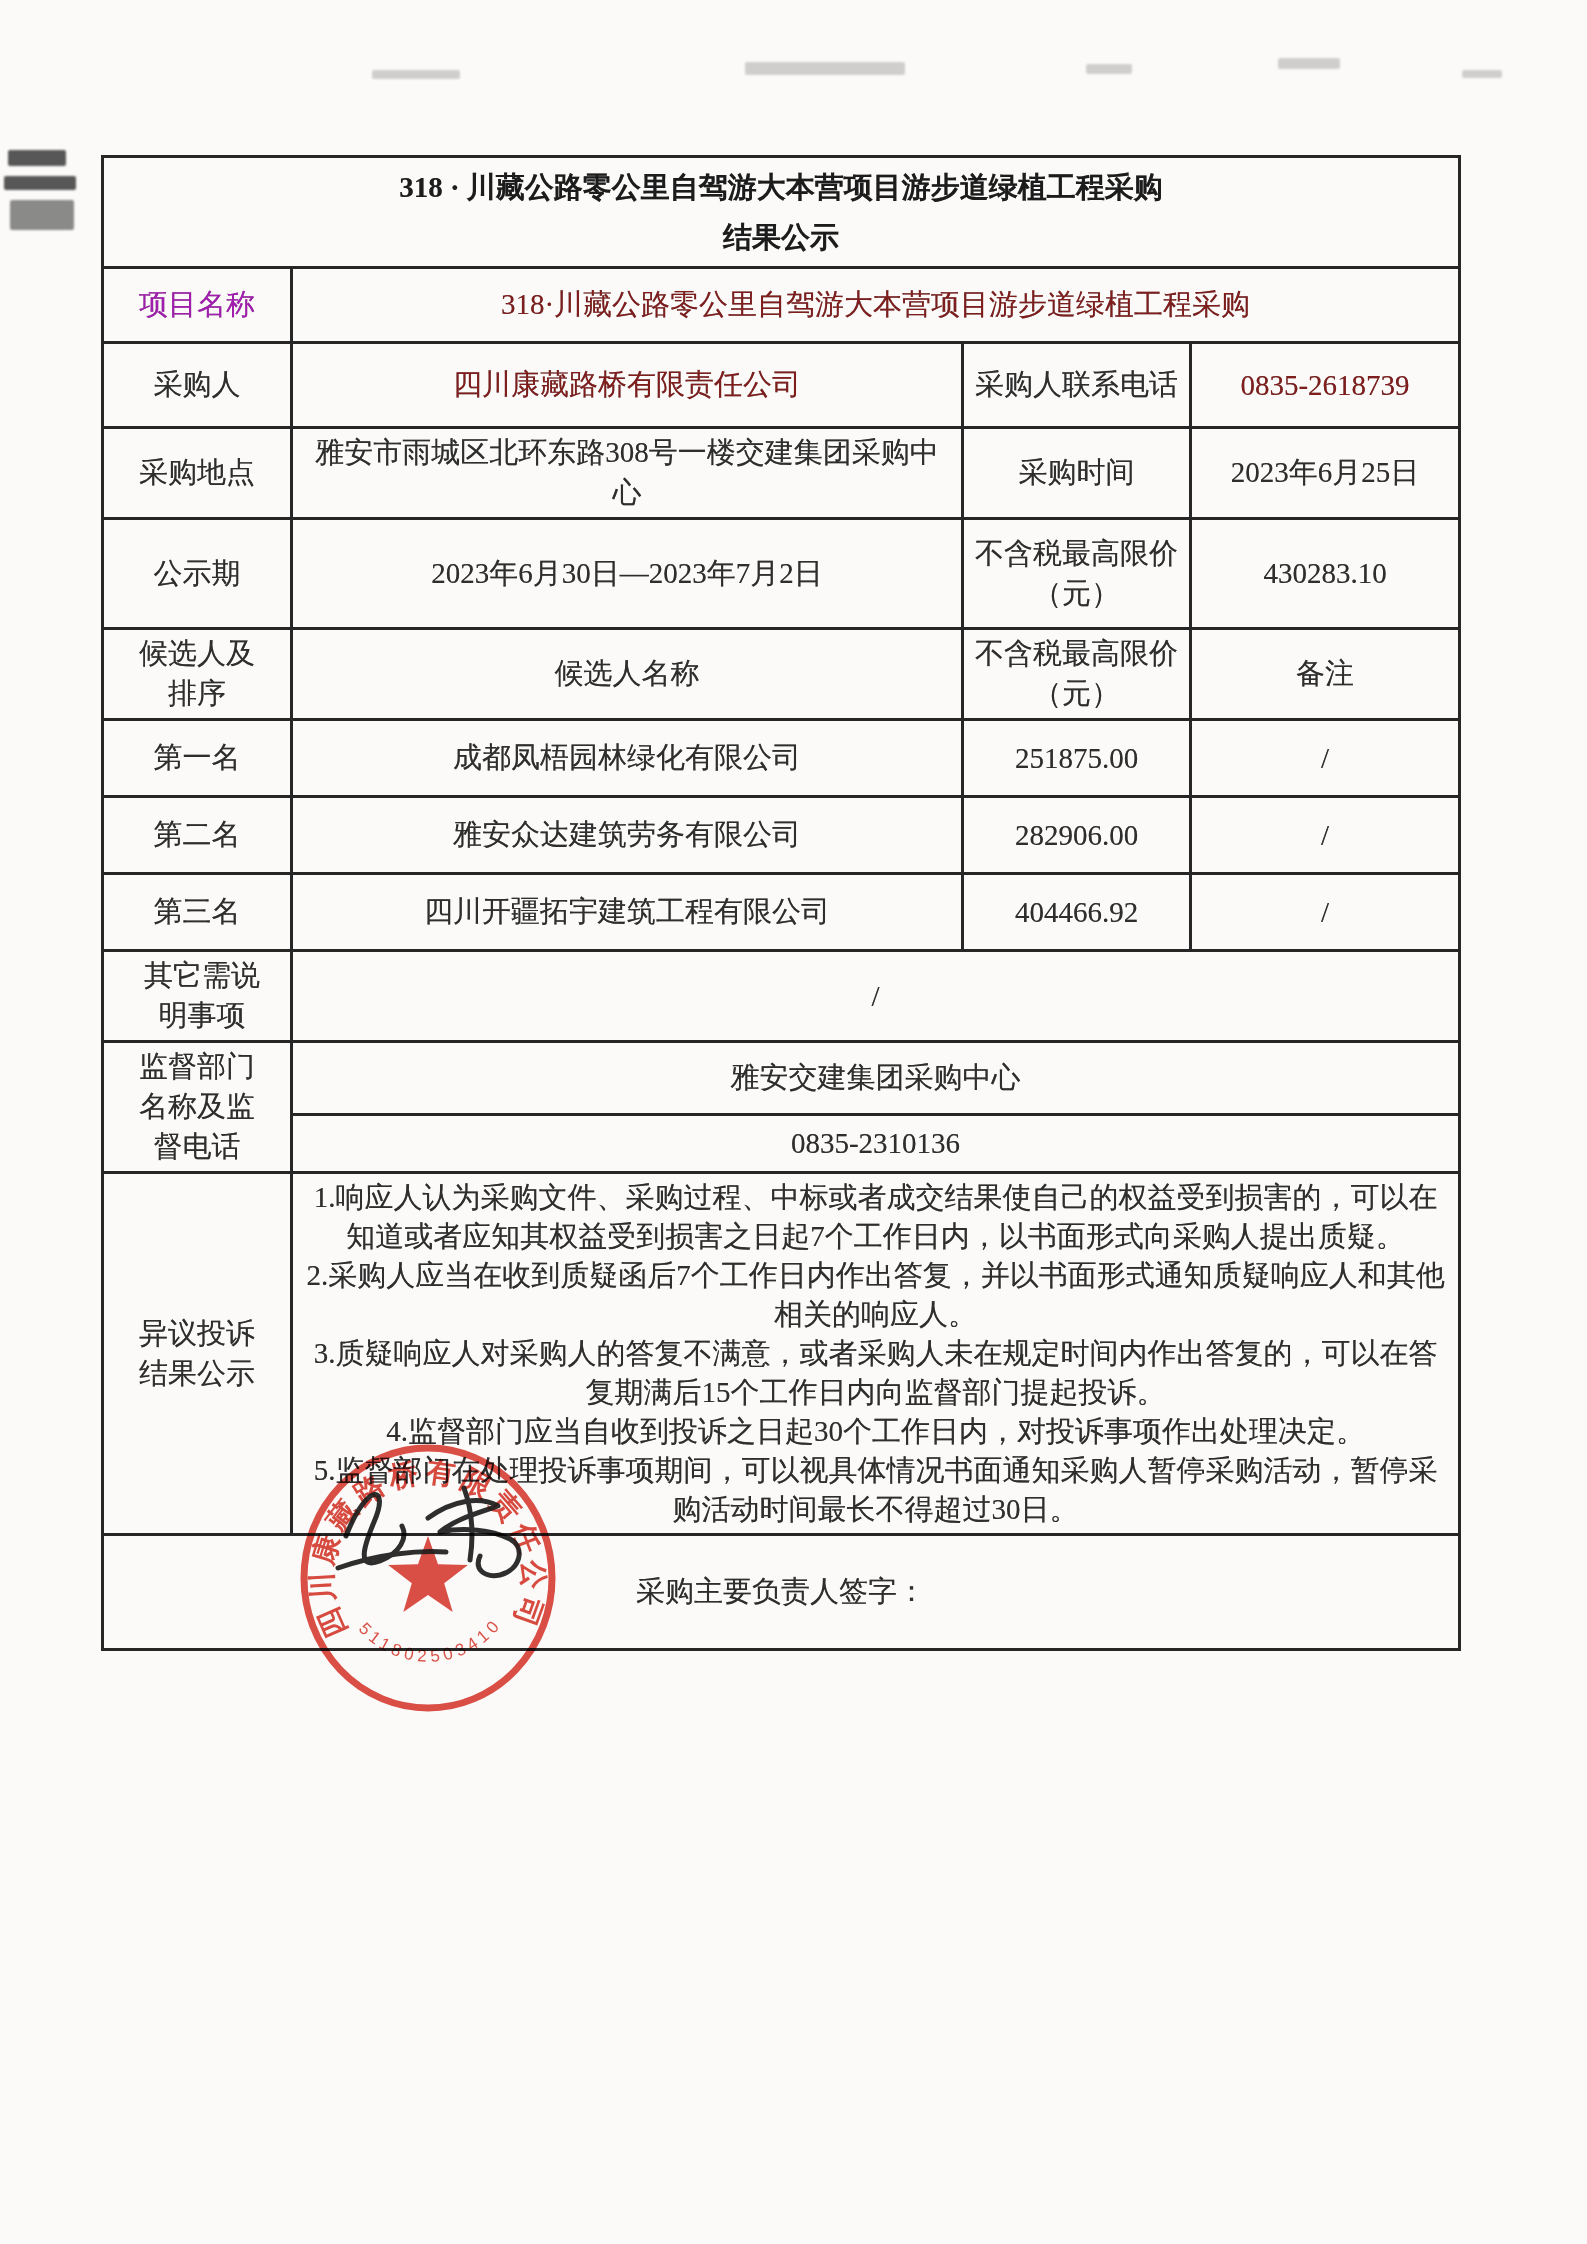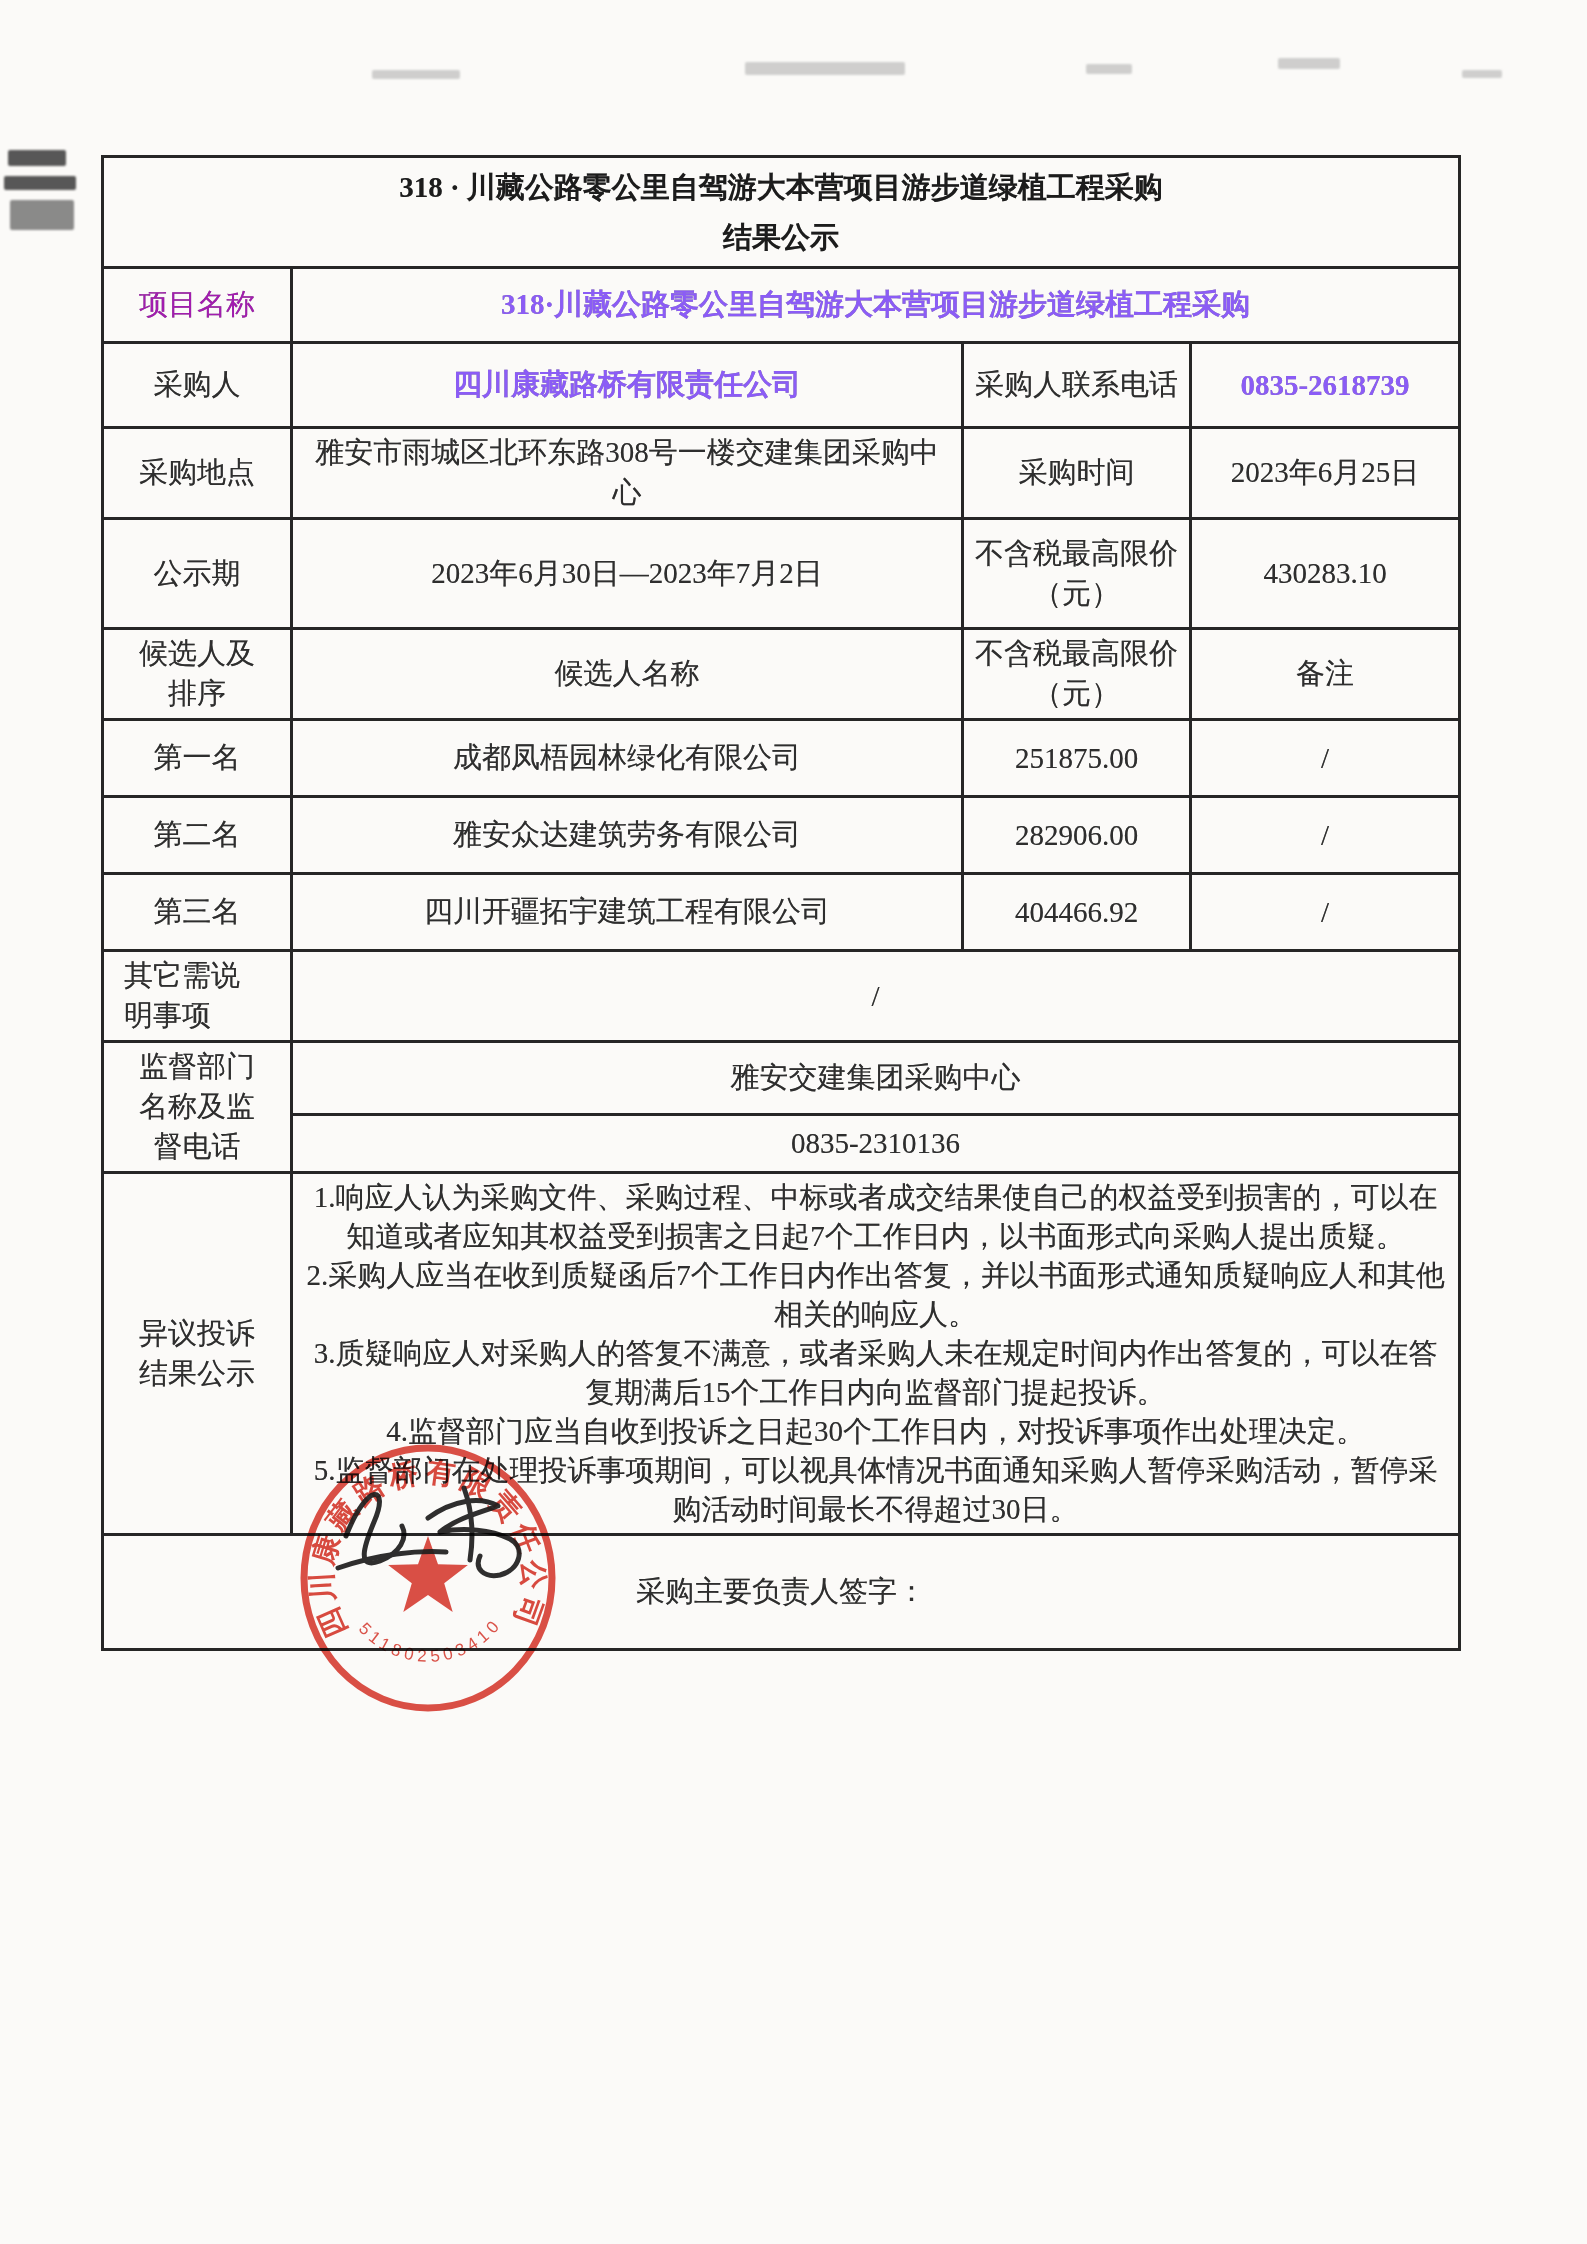--- a/index.html
+++ b/index.html
@@ -34,21 +34,21 @@
   .r-proj td{height:64px;}
   .r-purch td{height:74px;margin-left:24px;}
   .r-loc td{height:74px;}
   .r-pub td{height:99px;}
   .r-candh td{height:69px;}
   .r-cand td{height:66px;}
   .r-other td{height:66px;}
   .r-supa td{height:56px;}
   .r-supb td{height:42px;}
   .r-sign td{height:104px;}
-  .gray{color:#8b5cf6;font-weight:bold;}
+  .gray{color:#7f1d1d;}
   .midgray{color:#a21caf;}
   .obj-cell{
     text-align:left;vertical-align:middle;
     font-size:28px;line-height:39px;
     padding:14px 16px 14px 14px;
   }
   .obj-cell p{margin:0;}
   .sign-cell{text-align:left;padding-left:12px;font-size:30px;}
   
   .stamp-wrap{position:absolute;left:268px;top:1418px;width:330px;height:320px;}
@@ -133,21 +133,21 @@
       <td>/</td>
     </tr>
     <tr class="r-cand">
       <td>第三名</td>
       <td>四川开疆拓宇建筑工程有限公司</td>
       <td>404466.92</td>
       <td>/</td>
     </tr>
 
     <tr class="r-other">
-      <td class="prewrap" style="text-align:left;padding-left:20px;">其它需说
+      <td class="prewrap" style="text-align:center;padding-left:20px;">其它需说
 明事项</td>
       <td colspan="3">/</td>
     </tr>
 
     <tr class="r-supa">
       <td rowspan="2" class="prewrap">监督部门
 名称及监
 督电话</td>
       <td colspan="3">雅安交建集团采购中心</td>
     </tr>

